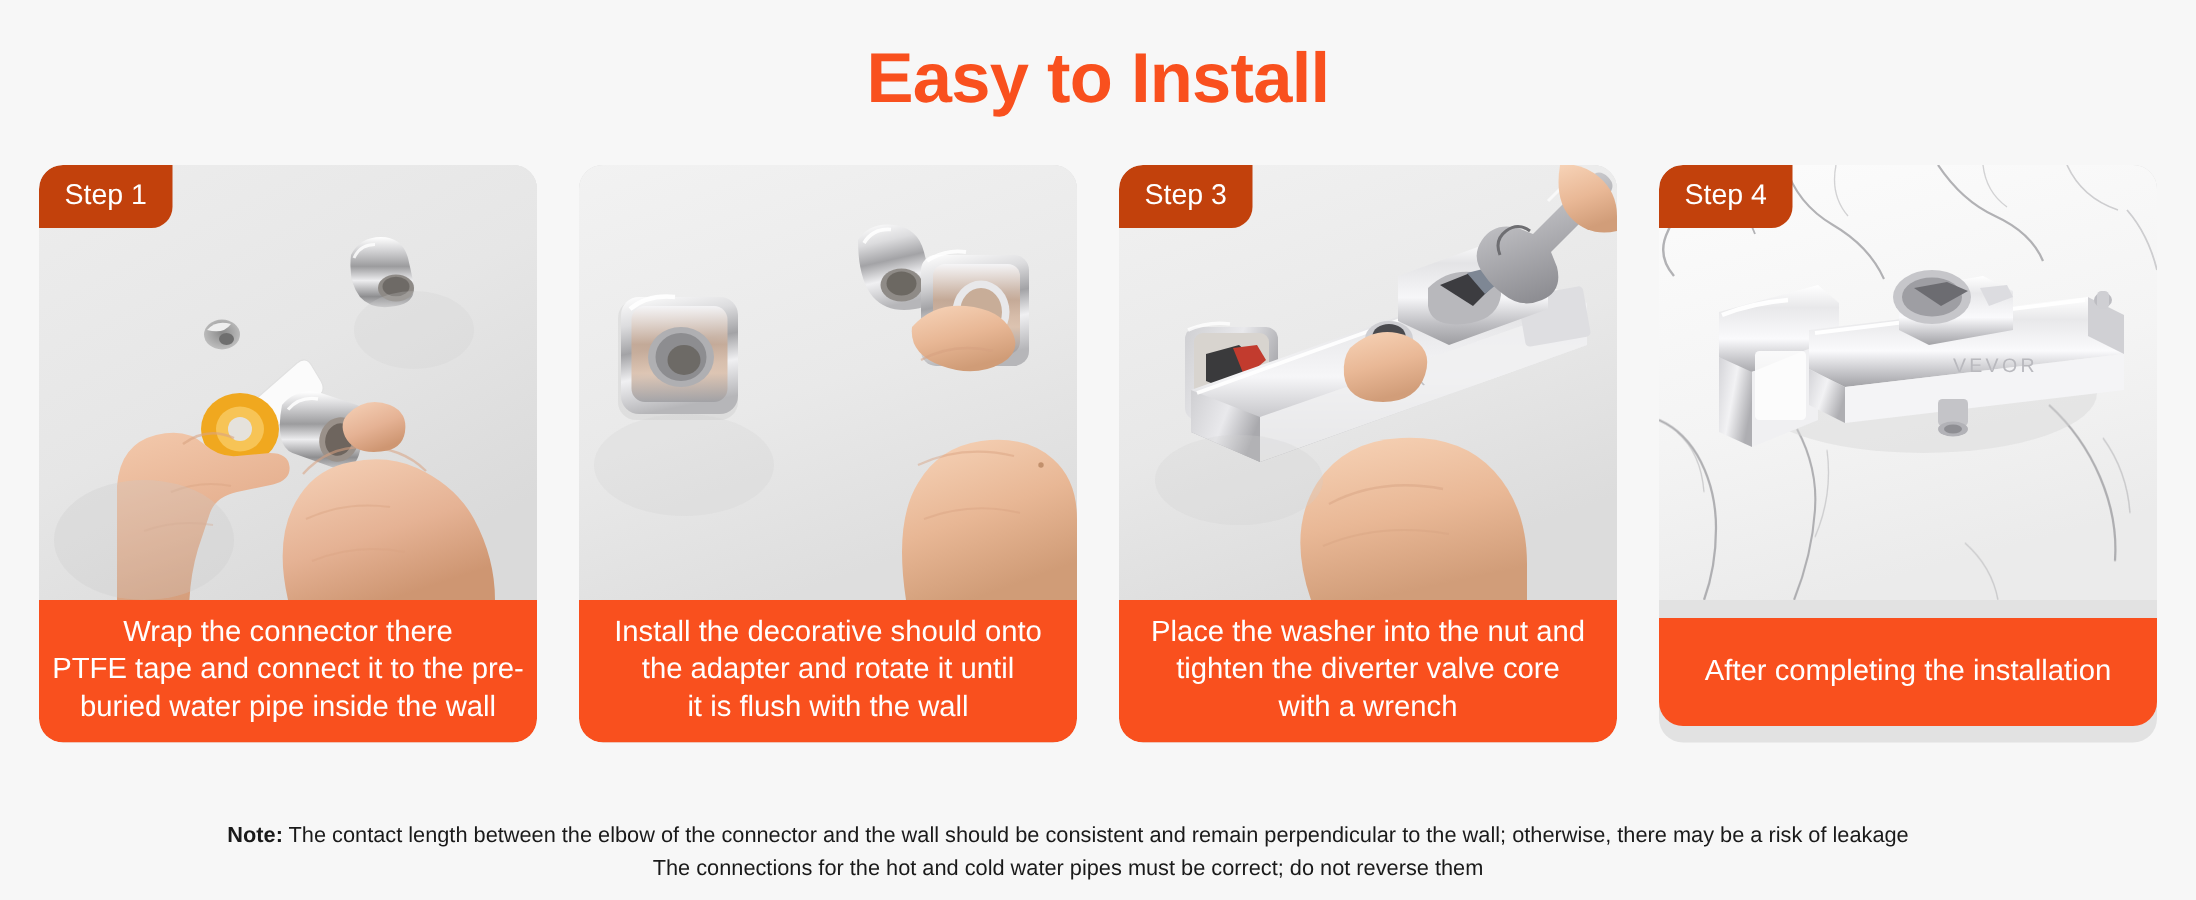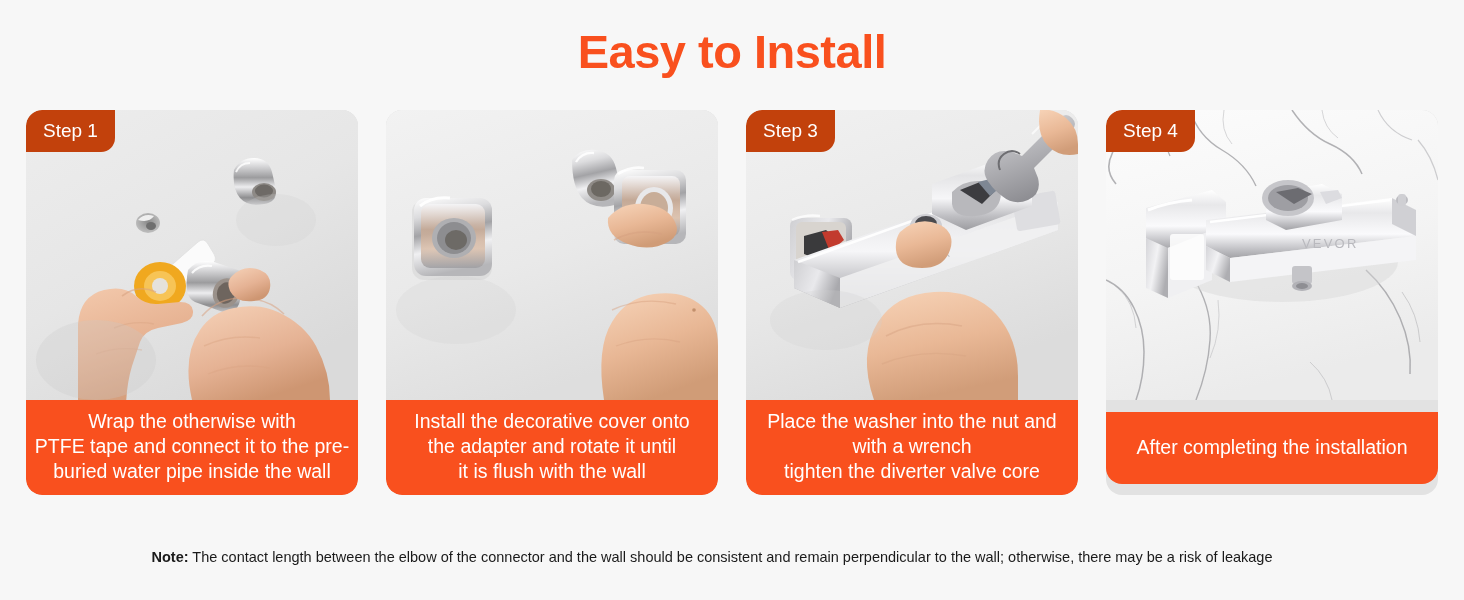--- a/index.html
+++ b/index.html
@@ -194,21 +194,21 @@
           <path d="M182 264 q30 -12 62 -6" stroke="#D9A382" stroke-width="1.3" fill="none" opacity="0.4"></path>
           <path d="M206 166 q12 -12 28 -6 q12 5 10 18 q-2 12 -16 13 q-18 2 -24 -10 q-4 -9 2 -15 z" fill="url(#skin1b)"></path>
         </g>
 
         <ellipse cx="70" cy="250" rx="60" ry="40" fill="#C9C9C9" opacity="0.28"></ellipse>
         <ellipse cx="250" cy="110" rx="40" ry="26" fill="#CFCFCF" opacity="0.25"></ellipse>
       </svg>
       <div class="step-badge">Step 1</div>
     </div>
     <div class="caption">
-      <span class="cap-line">Wrap the otherwise with</span>
+      <span class="cap-line">Wrap the connector there</span>
       <span class="cap-line">PTFE tape and connect it to the pre-</span>
       <span class="cap-line">buried water pipe inside the wall</span>
     </div>
   </div>
 
   <div class="card">
     <div class="photo">
       <svg viewBox="0 0 332 290" preserveAspectRatio="xMidYMid slice">
         <defs>
           <linearGradient id="wall2" x1="0" y1="0" x2="0.4" y2="1">
@@ -269,21 +269,21 @@
           <path d="M228 130 q22 -12 48 -6" stroke="#D6A07F" stroke-width="1.5" fill="none" opacity="0.5"></path>
           <path d="M226 200 q30 -14 64 -6" stroke="#D6A07F" stroke-width="1.4" fill="none" opacity="0.45"></path>
           <path d="M230 236 q32 -12 64 -4" stroke="#D6A07F" stroke-width="1.3" fill="none" opacity="0.4"></path>
           <circle cx="308" cy="200" r="1.8" fill="#B07C57" opacity="0.7"></circle>
         </g>
 
         <ellipse cx="70" cy="200" rx="60" ry="34" fill="#CECECE" opacity="0.22"></ellipse>
       </svg>
     </div>
     <div class="caption">
-      <span class="cap-line">Install the decorative cover onto</span>
+      <span class="cap-line">Install the decorative should onto</span>
       <span class="cap-line">the adapter and rotate it until</span>
       <span class="cap-line">it is flush with the wall</span>
     </div>
   </div>
 
   <div class="card">
     <div class="photo">
       <svg viewBox="0 0 332 290" preserveAspectRatio="xMidYMid slice">
         <defs>
           <linearGradient id="wall3" x1="0" y1="0" x2="0.4" y2="1">
@@ -364,22 +364,22 @@
           <path d="M136 254 q38 -16 84 -8" stroke="#D8A383" stroke-width="1.4" fill="none" opacity="0.45"></path>
           <path d="M154 122 q18 -16 38 -8 q18 8 12 26 q-6 18 -28 18 q-24 0 -26 -18 q-1 -11 4 -18 z" fill="url(#skin3)"></path>
         </g>
 
         <ellipse cx="80" cy="210" rx="56" ry="30" fill="#CECECE" opacity="0.25"></ellipse>
       </svg>
       <div class="step-badge">Step 3</div>
     </div>
     <div class="caption">
       <span class="cap-line">Place the washer into the nut and</span>
+      <span class="cap-line">tighten the diverter valve core</span>
       <span class="cap-line">with a wrench</span>
-      <span class="cap-line">tighten the diverter valve core</span>
     </div>
   </div>
 
   <div class="card">
     <div class="photo">
       <svg viewBox="0 0 332 290" preserveAspectRatio="xMidYMid slice">
         <defs>
           <linearGradient id="marble4" x1="0" y1="0" x2="0.3" y2="1">
             <stop offset="0%" stop-color="#FCFCFC"></stop>
             <stop offset="60%" stop-color="#F4F4F4"></stop>
@@ -462,13 +462,14 @@
     </div>
     <div class="caption two-line">
       <span class="cap-line">After completing the installation</span>
     </div>
   </div>
 
 </div>
 
 <div class="note">
   <span class="note-line"><span class="note-label">Note:</span><span> The contact length between the elbow of the connector and the wall should be consistent and remain perpendicular to the wall; otherwise, there may be a risk of leakage</span></span>
+  <span class="note-line">The connections for the hot and cold water pipes must be correct; do not reverse them</span>
 </div>
 
 </body></html>

